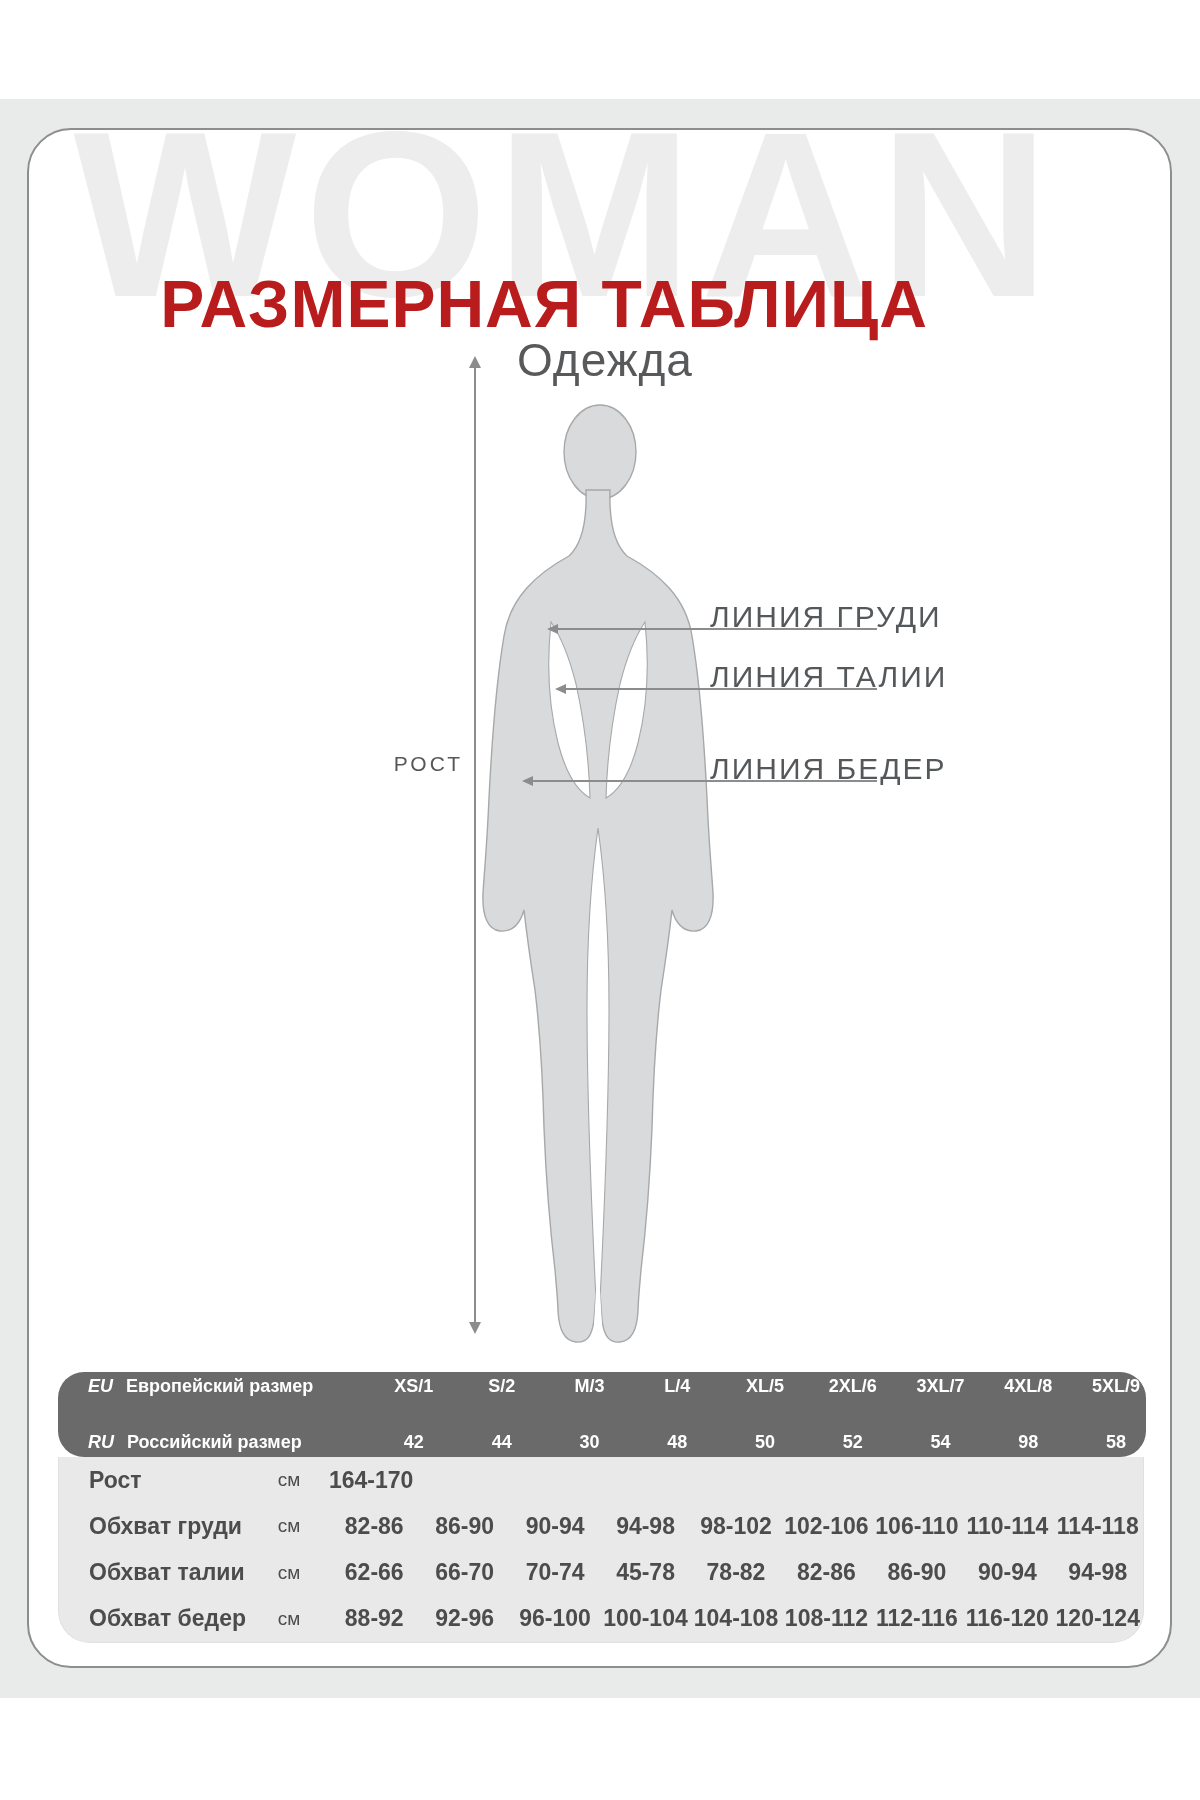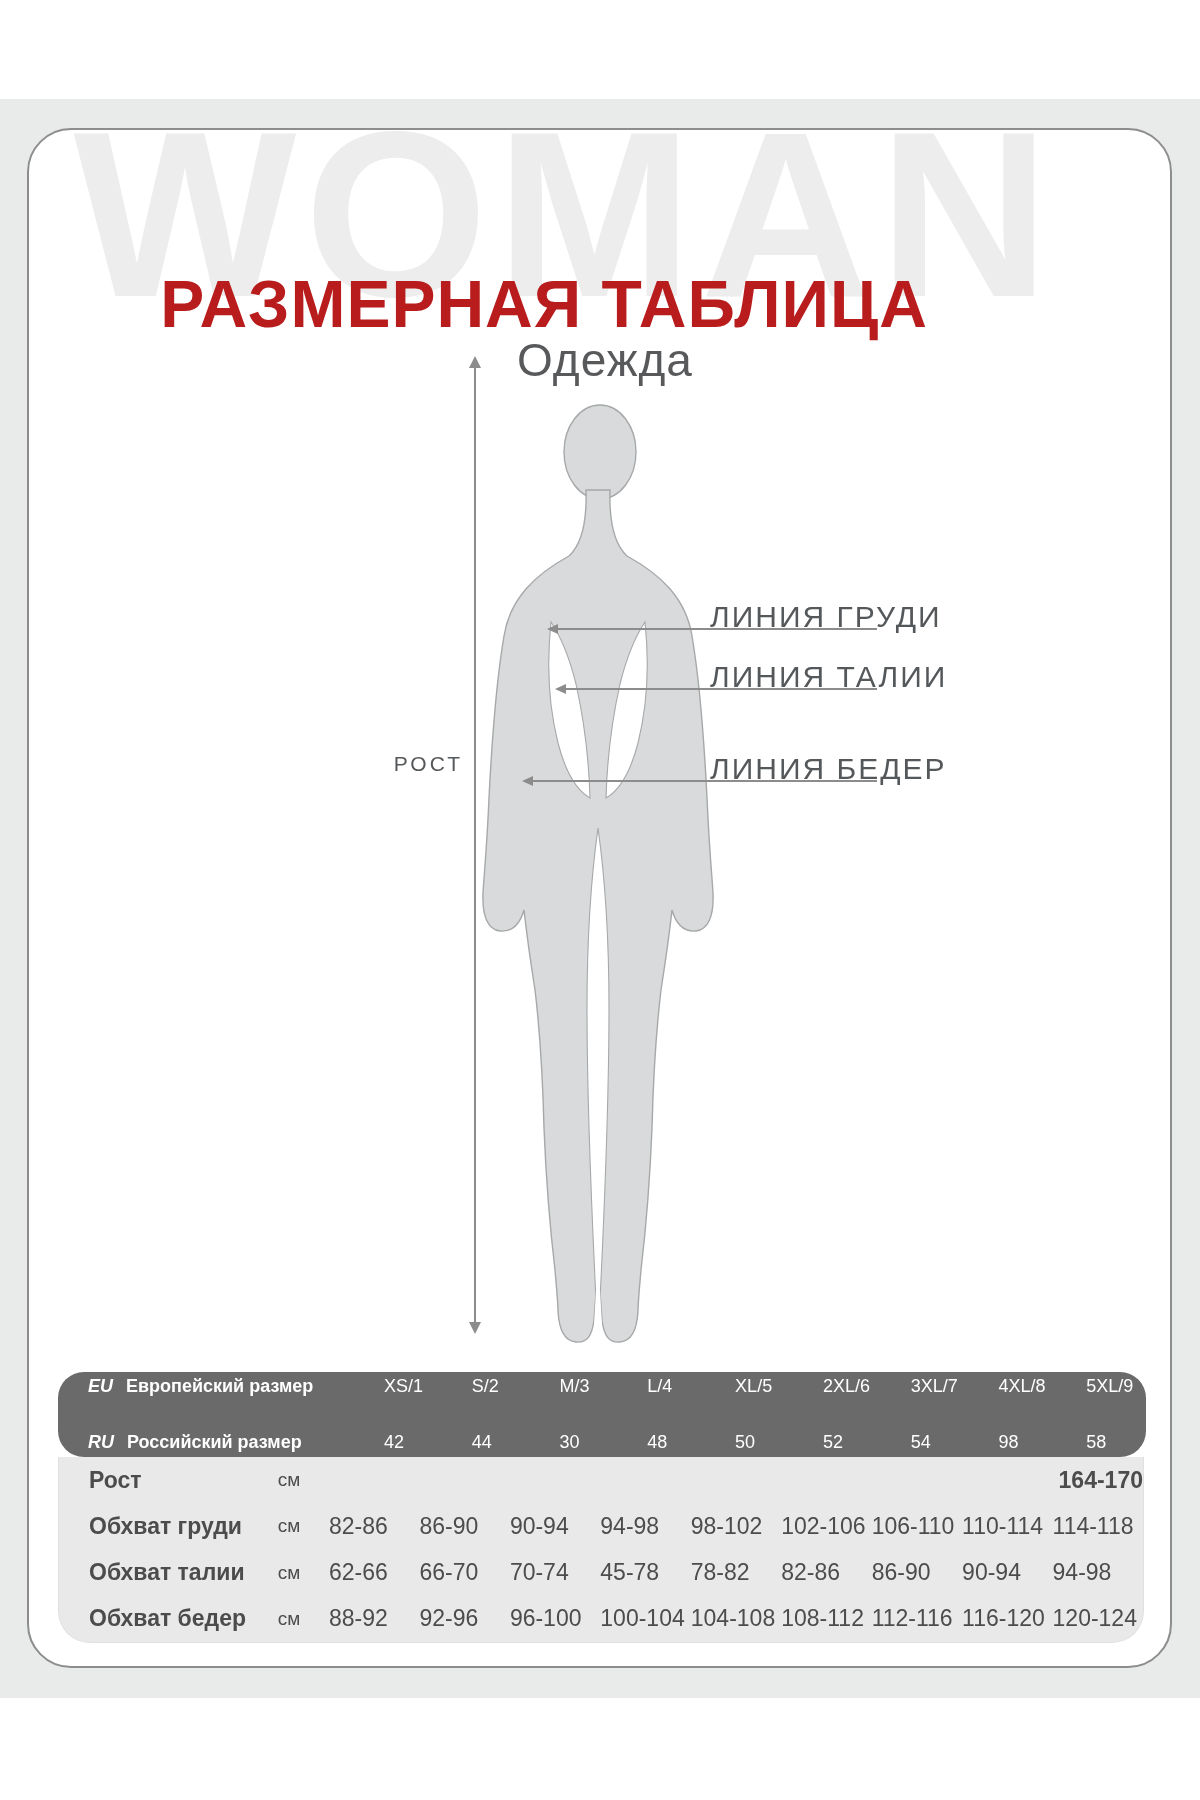--- a/index.html
+++ b/index.html
@@ -74,24 +74,24 @@
     left:58px;top:1457px;width:1086px;height:186px;
     background:#e9e9e9;border:1px solid #e0e0e0;border-top:none;
     border-radius:0 0 32px 32px;box-sizing:border-box;
     display:grid;grid-template-columns:190px 80px repeat(9,1fr);
     grid-template-rows:repeat(4,1fr);align-items:center;
     font-size:23px;color:#4c4c4c;z-index:2;
   }
   .hdr-label{grid-column:1 / span 2;padding-left:30px;white-space:nowrap;
     display:flex;align-items:baseline;gap:13px;}
   .code{font-style:italic;font-weight:bold;}
-  .cell{white-space:nowrap;font-weight:normal;}
+  .cell{text-align:center;white-space:nowrap;font-weight:bold;}
   .row-label{padding-left:30px;font-weight:bold;white-space:nowrap;}
   .unit{text-align:center;font-size:19px;font-weight:normal;}
-  .span-cell{grid-column:3 / span 9;text-align:right;font-weight:bold;}
+  .span-cell{grid-column:3 / span 9;text-align:left;font-weight:bold;}
 </style>
 </head>
 <body>
 
 <div class="abs gray-band"></div>
 
 <div class="abs card"></div>
 
 <div class="abs watermark">WOMAN</div>
 

